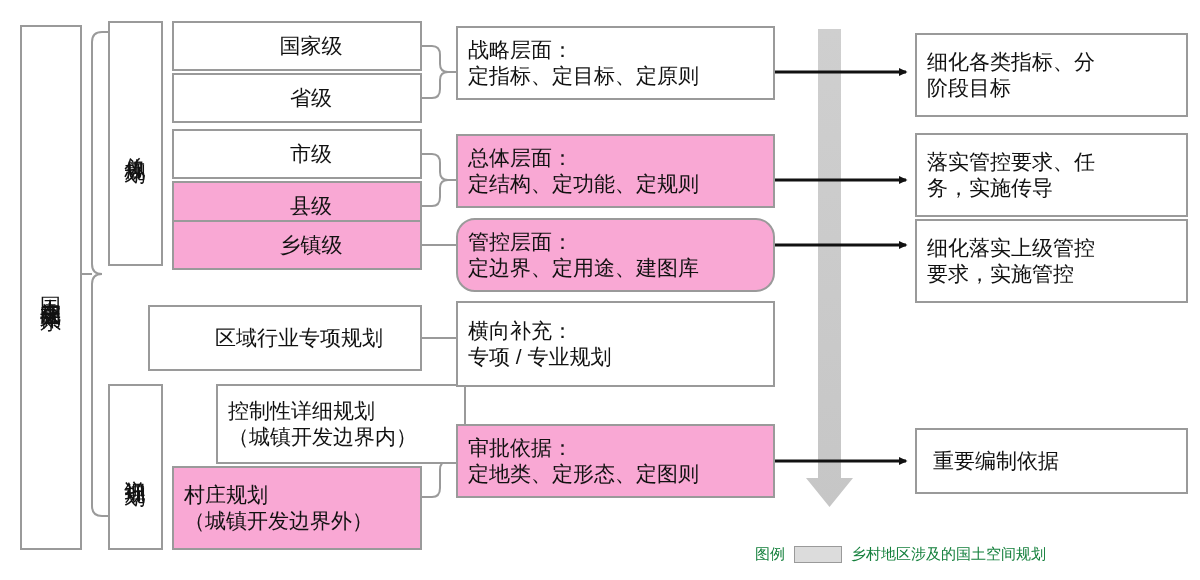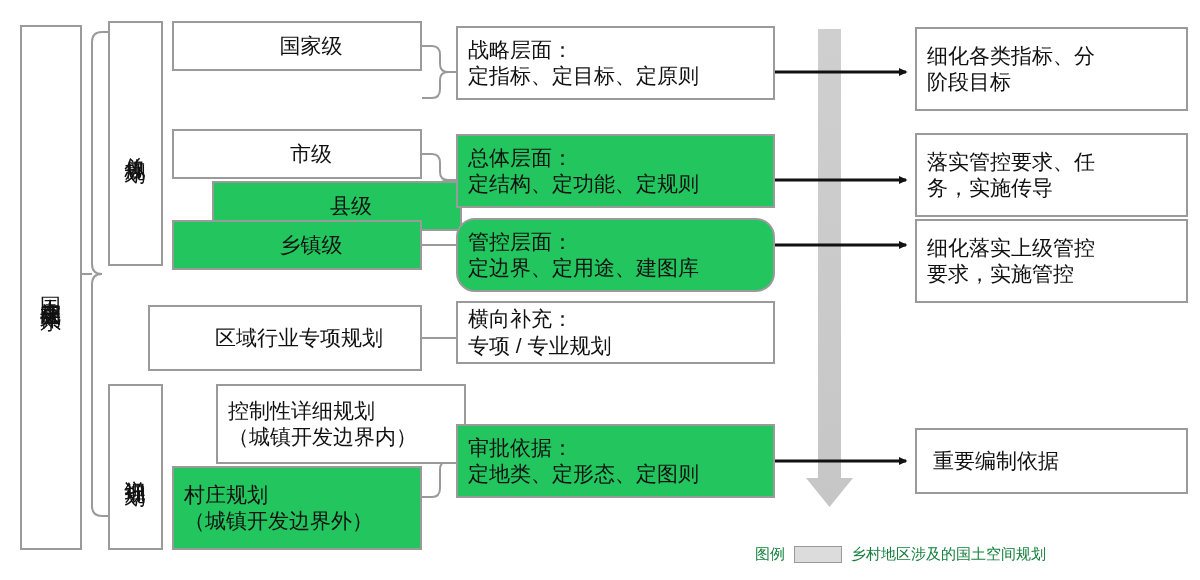--- a/index.html
+++ b/index.html
@@ -20,21 +20,21 @@
     box-sizing:border-box;
     border:2px solid #9a9a9a;
     background:#ffffff;
     display:flex;
     align-items:center;
     font-size:21px;
     line-height:1.25;
     color:#111;
     white-space:pre-line;
   }
-  .box.gray{ background:#22c55e; }
+  .box.gray{ background:#f9a8d4; }
   .box.center{ justify-content:center; text-align:center;padding-left:28px; }
   .box.left{ justify-content:flex-start; padding-left:10px; text-align:left; }
 
   
   .vbox{
     position:absolute;
     box-sizing:border-box;
     border:2px solid #9a9a9a;
     background:#ffffff;
     display:flex;
@@ -144,24 +144,27 @@
     <span class="vtext">总体规划</span>
   </div>
 
   <div class="vbox" style="left:108px;top:384px;width:55px;height:166px;">
     <span class="vtext">详细规划</span>
   </div>
 
   <div class="box center" style="left:172px;top:21px;width:250px;height:50px;">
     <span>国家级</span>
   </div>
+  <div class="box center" style="left:172px;top:73px;width:250px;height:50px;">
+    <span>省级</span>
+  </div>
   <div class="box center" style="left:172px;top:129px;width:250px;height:50px;align-items:center;">
     <span>市级</span>
   </div>
-  <div class="box center gray" style="left:172px;top:181px;width:250px;height:50px;margin-left:40px;">
+  <div class="box center gray" style="left:172px;top:181px;width:250px;height:50px;">
     <span>县级</span>
   </div>
   <div class="box center gray" style="left:172px;top:220px;width:250px;height:50px;">
     <span>乡镇级</span>
   </div>
 
   <div class="box center" style="left:148px;top:305px;width:274px;height:66px;">
     <span>区域行业专项规划</span>
   </div>
 
@@ -179,30 +182,30 @@
 定指标、定目标、定原则</span>
   </div>
   <div class="box left gray" style="left:456px;top:134px;width:319px;height:74px;">
     <span>总体层面：
 定结构、定功能、定规则</span>
   </div>
   <div class="box left gray" style="left:456px;top:218px;width:319px;height:74px;border-radius:19px;">
     <span>管控层面：
 定边界、定用途、建图库</span>
   </div>
-  <div class="box left" style="left:456px;top:301px;width:319px;height:63px;">
+  <div class="box left" style="left:456px;top:301px;width:319px;height:86px;">
     <span>横向补充：
 专项 / 专业规划</span>
   </div>
   <div class="box left gray" style="left:456px;top:424px;width:319px;height:74px;">
     <span>审批依据：
 定地类、定形态、定图则</span>
   </div>
 
-  <div class="box left" style="left:915px;top:27px;width:273px;height:84px;">
+  <div class="box left" style="left:915px;top:33px;width:273px;height:84px;">
     <span>细化各类指标、分
 阶段目标</span>
   </div>
   <div class="box left" style="left:915px;top:133px;width:273px;height:84px;">
     <span>落实管控要求、任
 务，实施传导</span>
   </div>
   <div class="box left" style="left:915px;top:219px;width:273px;height:84px;">
     <span>细化落实上级管控
 要求，实施管控</span>

